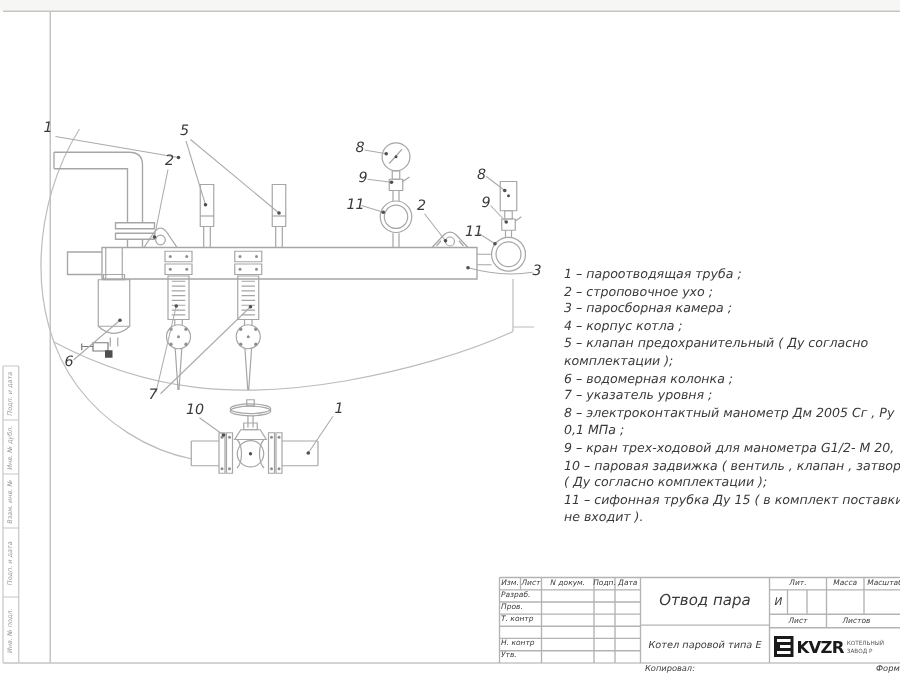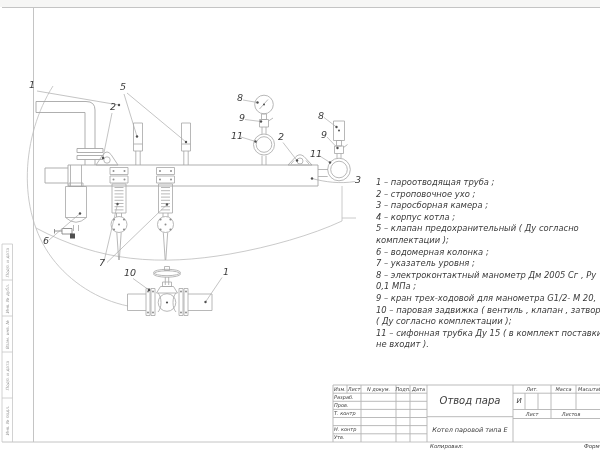--- a/index.html
+++ b/index.html
@@ -286,20 +286,32 @@
   <div class="tbtxt cellcenter" style="left:427px;top:385px;width:86px;height:31px;font-size:10px;">Отвод пара</div>
   <div class="tbtxt cellcenter" style="left:427px;top:417px;width:86px;height:25px;font-size:6.5px;">Котел паровой типа Е</div>
 
   <div class="tbtxt cellcenter" style="left:513px;top:385px;width:38px;height:8px;font-size:5px;">Лит.</div>
   <div class="tbtxt cellcenter" style="left:551px;top:385px;width:25px;height:8px;font-size:5px;">Масса</div>
   <div class="tbtxt cellcenter" style="left:576px;top:385px;width:28px;height:8px;font-size:5px;">Масштаб</div>
   <div class="tbtxt cellcenter" style="left:513px;top:393px;width:12px;height:16px;font-size:7px;">И</div>
   <div class="tbtxt cellcenter" style="left:513px;top:409.5px;width:38px;height:9px;font-size:5px;">Лист</div>
   <div class="tbtxt cellcenter" style="left:551px;top:409.5px;width:40px;height:9px;font-size:5px;">Листов</div>
 
+  <div id="logo-row">
+    <div id="logo-mark">
+      <i style="top:2px"></i>
+        <i style="top:6px;left:4px"></i>
+        <i style="top:10px"></i>
+    </div>
+    <div id="logo-text">KVZR</div>
+    <div id="logo-caption">
+      <span>КОТЕЛЬНЫЙ</span>
+      <span>ЗАВОД Р</span>
+    </div>
+  </div>
 
   <div class="tbtxt" style="left:430px;top:443px;font-size:5.5px;">Копировал:</div>
   <div class="tbtxt" style="left:584px;top:443px;font-size:5.5px;">Формат</div>
 
   <div id="margin-cells">
       <div class="mcell" style="top: 244px; height: 36px;">
         <span>Подп. и дата</span>
       </div>
       <div class="mcell" style="top: 280px; height: 36px;">
         <span>Инв. № дубл.</span>

